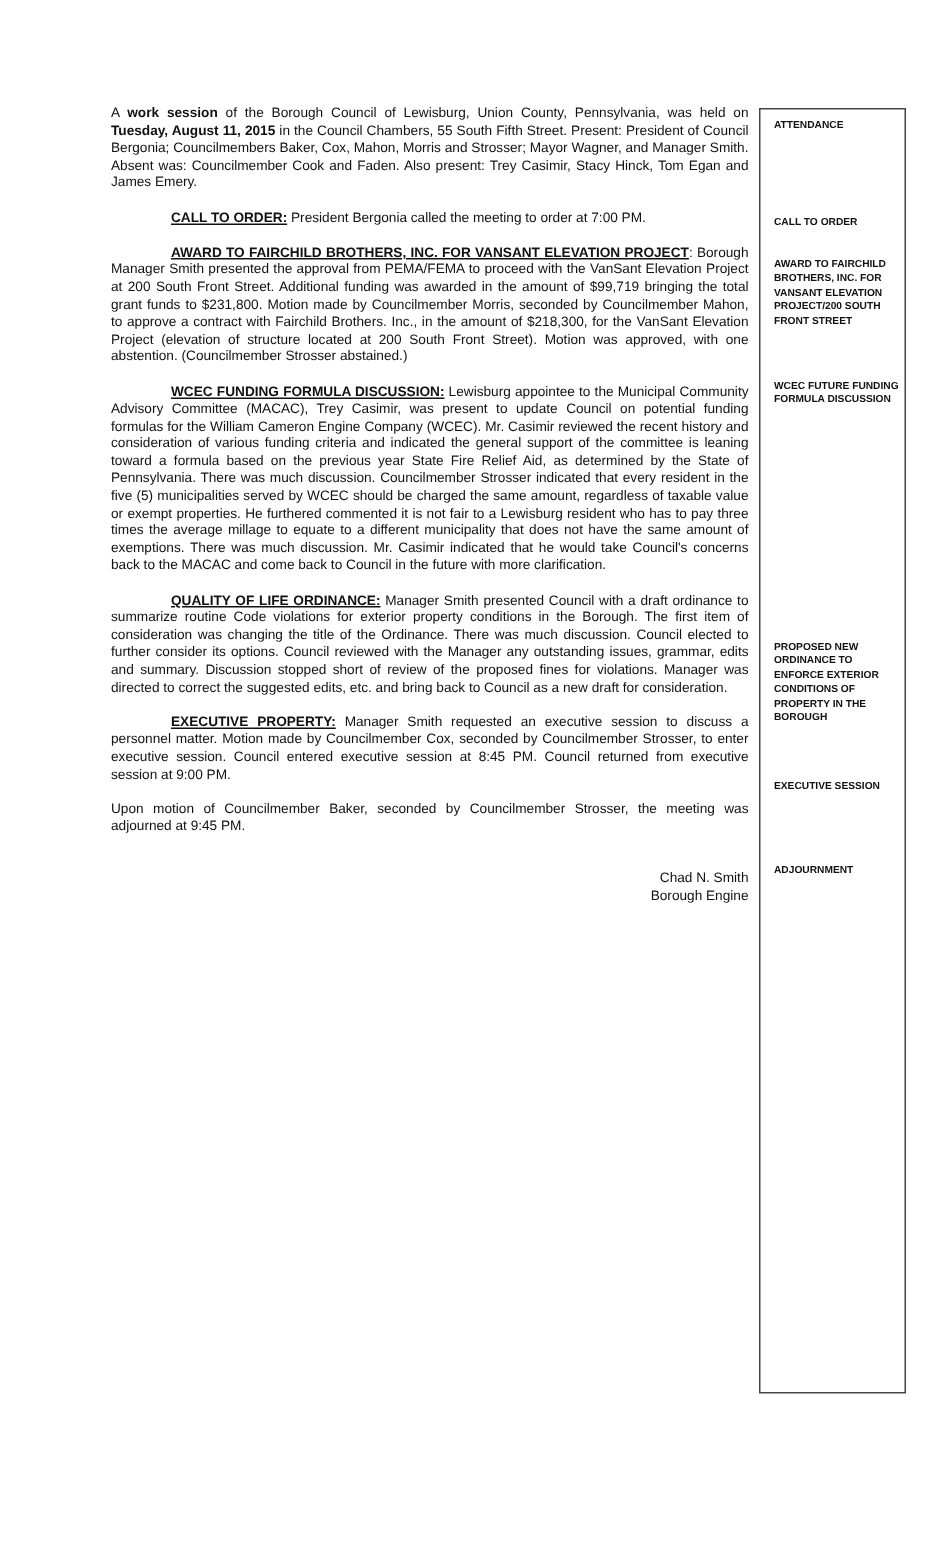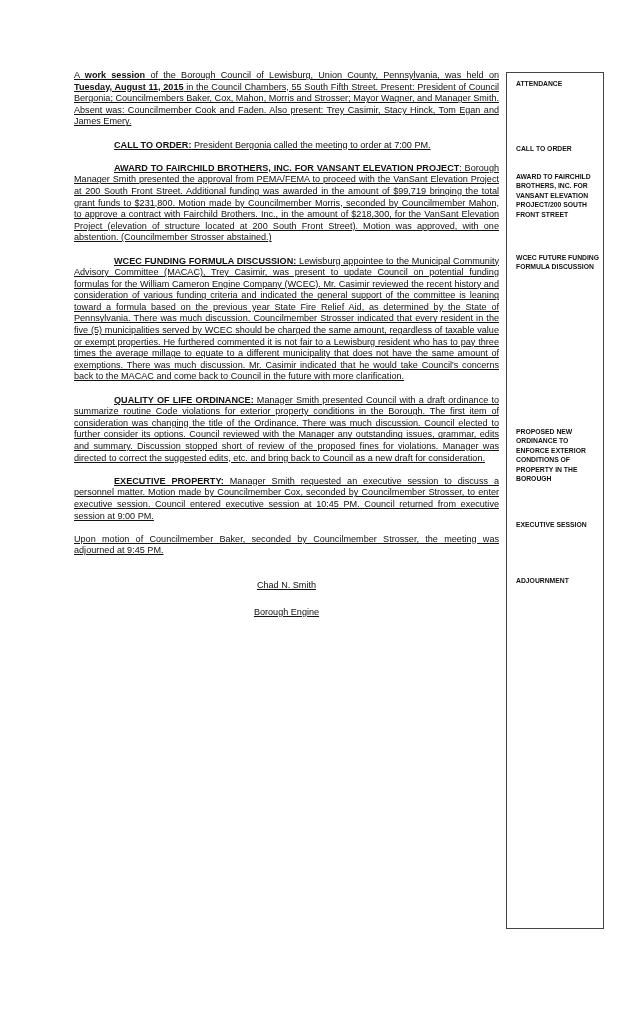--- a/index.html
+++ b/index.html
@@ -4,24 +4,24 @@
 <style>
   html, body { margin: 0; padding: 0; background: #ffffff; }
   body {
     width: 625px; height: 1030px; position: relative; overflow: hidden;
     font-family: "Liberation Sans", sans-serif; color: #111;
   }
   .main {
     position: absolute; left: 74px; top: 70px; width: 425px;
     font-size: 9.1px; line-height: 11.6px; text-align: justify;
   }
-  .main p { margin: 0 0 11.6px 0; text-decoration: underline; }
+  .main p { margin: 0 0 11.6px 0; }
   .main b { font-weight: bold; }
   .heading { font-weight: bold; text-decoration: underline; margin-left: 40px; }
-  .sig p { margin: 15px; text-align: center; }
+  .sig p { margin: 0; text-align: right; }
   .sidebar-box {
     position: absolute; left: 506px; top: 72px; width: 96px; height: 855px;
     border: 1.5px solid #444;
   }
   .side-label {
     position: absolute; left: 9px; width: 86px;
     font-size: 6.8px; line-height: 9.4px; font-weight: bold; text-transform: uppercase;
   }
 </style>
 </head>
@@ -31,21 +31,21 @@
   <p><span> A </span><b>work session</b><span> of the Borough Council of Lewisburg, Union County, Pennsylvania, was held on </span><b>Tuesday, August 11, 2015</b><span> in the Council Chambers, 55 South Fifth Street. Present: President of Council Bergonia; Councilmembers Baker, Cox, Mahon, Morris and Strosser; Mayor Wagner, and Manager Smith. Absent was: Councilmember Cook and Faden. Also present: Trey Casimir, Stacy Hinck, Tom Egan and James Emery.</span></p>
 
   <p><span class="heading">CALL TO ORDER:</span><span> President Bergonia called the meeting to order at 7:00 PM.</span></p>
 
   <p><span class="heading">AWARD TO FAIRCHILD BROTHERS, INC. FOR VANSANT ELEVATION PROJECT</span><span>: Borough Manager Smith presented the approval from PEMA/FEMA to proceed with the VanSant Elevation Project at 200 South Front Street. Additional funding was awarded in the amount of $99,719 bringing the total grant funds to $231,800. Motion made by Councilmember Morris, seconded by Councilmember Mahon, to approve a contract with Fairchild Brothers. Inc., in the amount of $218,300, for the VanSant Elevation Project (elevation of structure located at 200 South Front Street). Motion was approved, with one abstention.  (Councilmember Strosser abstained.)</span></p>
 
   <p><span class="heading">WCEC FUNDING FORMULA DISCUSSION:</span><span> Lewisburg appointee to the Municipal Community Advisory Committee (MACAC), Trey Casimir, was present to update Council on potential funding formulas for the William Cameron Engine Company (WCEC). Mr. Casimir reviewed the recent history and consideration of various funding criteria and indicated the general support of the committee is leaning toward a formula based on the previous year State Fire Relief Aid, as determined by the State of Pennsylvania. There was much discussion. Councilmember Strosser indicated that every resident in the five (5) municipalities served by WCEC should be charged the same amount, regardless of taxable value or exempt properties. He furthered commented it is not fair to a Lewisburg resident who has to pay three times the average millage to equate to a different municipality that does not have the same amount of exemptions. There was much discussion. Mr. Casimir indicated that he would take Council's concerns back to the MACAC and come back to Council in the future with more clarification.</span></p>
 
   <p><span class="heading">QUALITY OF LIFE ORDINANCE:</span><span> Manager Smith presented Council with a draft ordinance to summarize routine Code violations for exterior property conditions in the Borough. The first item of consideration was changing the title of the Ordinance. There was much discussion. Council elected to further consider its options. Council reviewed with the Manager any outstanding issues, grammar, edits and summary. Discussion stopped short of review of the proposed fines for violations. Manager was directed to correct the suggested edits, etc. and bring back to Council as a new draft for consideration.</span></p>
 
-  <p><span class="heading">EXECUTIVE PROPERTY:</span><span> Manager Smith requested an executive session to discuss a personnel matter. Motion made by Councilmember Cox, seconded by Councilmember Strosser, to enter executive session. Council entered executive session at 10:45 PM. Council returned from executive session at 9:00 PM.</span></p>
+  <p><span class="heading">EXECUTIVE PROPERTY:</span><span> Manager Smith requested an executive session to discuss a personnel matter. Motion made by Councilmember Cox, seconded by Councilmember Strosser, to enter executive session. Council entered executive session at 8:45 PM. Council returned from executive session at 9:00 PM.</span></p>
 
   <p>Upon motion of Councilmember Baker, seconded by Councilmember Strosser, the meeting was adjourned at 9:45 PM.</p>
 
 
   <div class="sig" style="margin-top:23px;">
     <p>Chad N. Smith</p>
     <p>Borough Engine</p>
   </div>
 </div>
 

